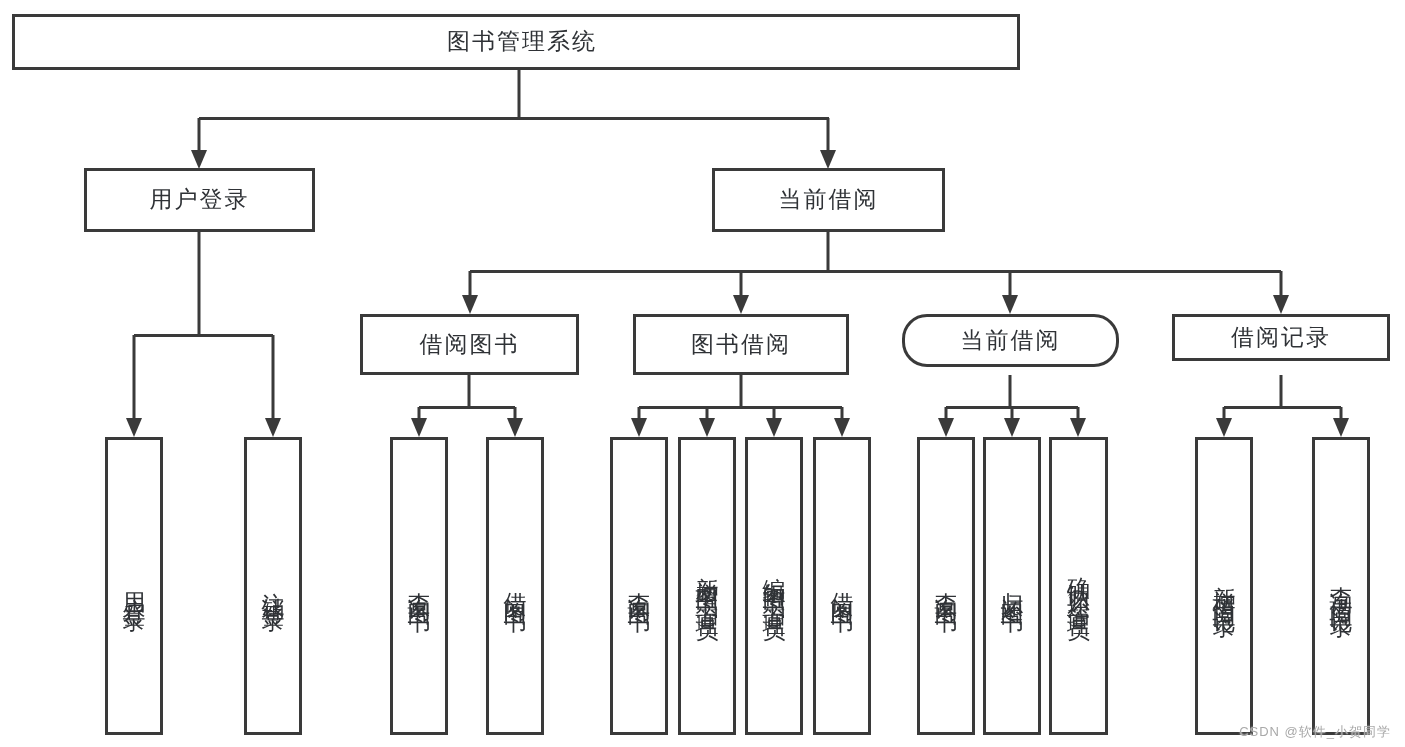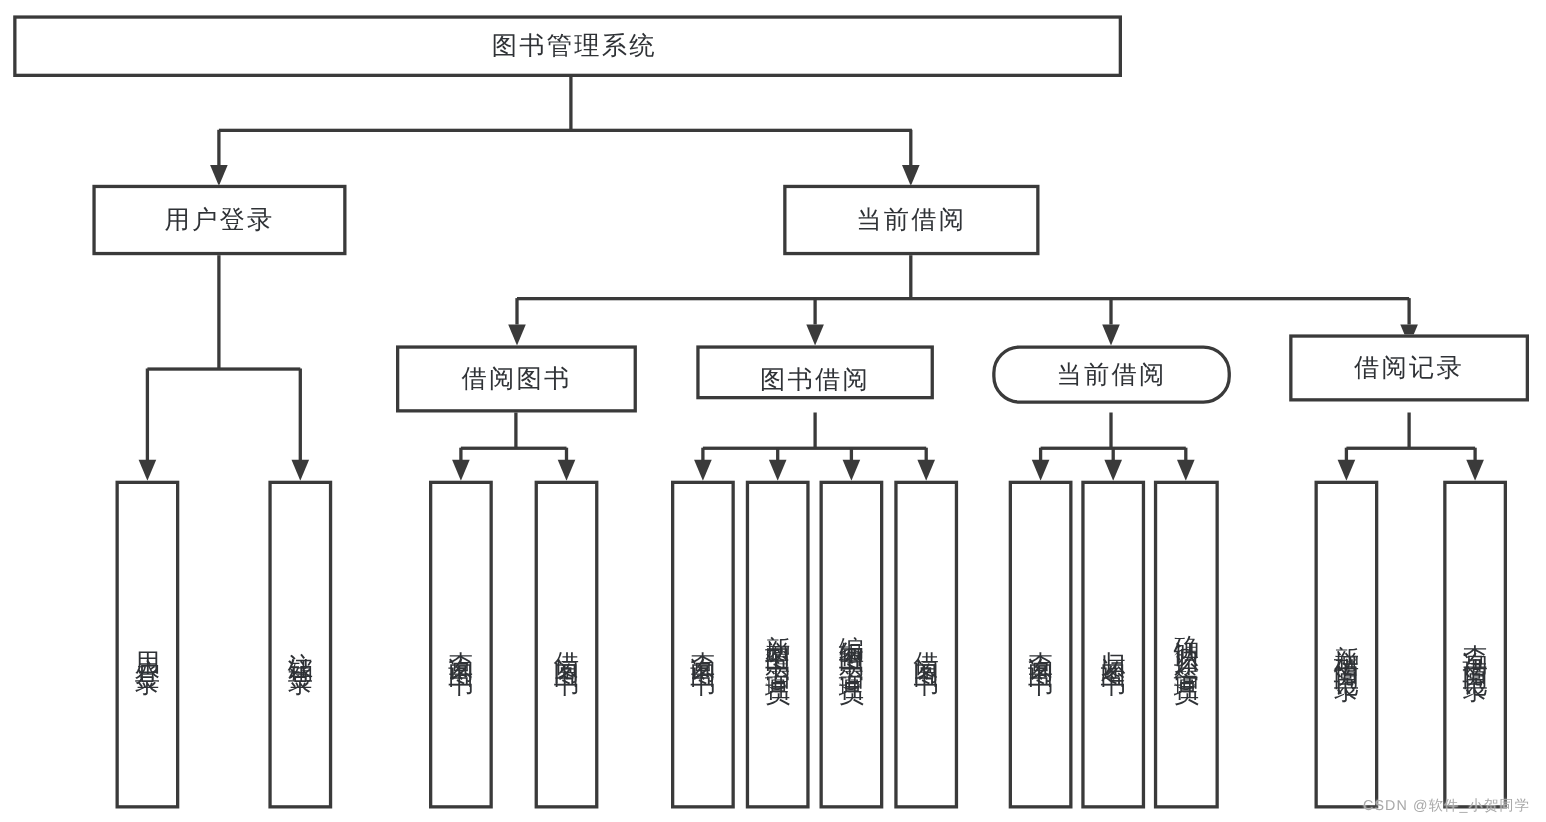--- a/index.html
+++ b/index.html
@@ -71,27 +71,27 @@
   <div class="vline" style="left:741px; top:271px; height:24px;"></div>
   <div class="arrow" style="left:741px; top:295px;"></div>
   <div class="vline" style="left:1010px; top:271px; height:24px;"></div>
   <div class="arrow" style="left:1010px; top:295px;"></div>
   <div class="vline" style="left:1281px; top:271px; height:24px;"></div>
   <div class="arrow" style="left:1281px; top:295px;"></div>
 
   <div class="box" style="left:360px; top:314px; width:219px; height:61px;">
     <span class="lbl">借阅图书</span>
   </div>
-  <div class="box" style="left:633px; top:314px; width:216px; height:49px;align-items:flex-end;">
+  <div class="box" style="left:633px; top:314px; width:216px; height:61px;">
     <span class="lbl">图书借阅</span>
   </div>
   <div class="box" style="left:902px; top:314px; width:217px; height:53px;border-radius:25px;">
     <span class="lbl">当前借阅</span>
   </div>
-  <div class="box" style="left:1172px; top:304px; width:218px; height:61px;">
+  <div class="box" style="left:1172px; top:314px; width:218px; height:47px;">
     <span class="lbl">借阅记录</span>
   </div>
 
   <div class="vline" style="left:469px; top:375px; height:32px;"></div>
   <div class="hline" style="left:419px; top:406px; width:96px;"></div>
   <div class="vline" style="left:419px; top:407px; height:12px;"></div>
   <div class="arrow" style="left:419px; top:418px;"></div>
   <div class="vline" style="left:515px; top:407px; height:12px;"></div>
   <div class="arrow" style="left:515px; top:418px;"></div>
 

